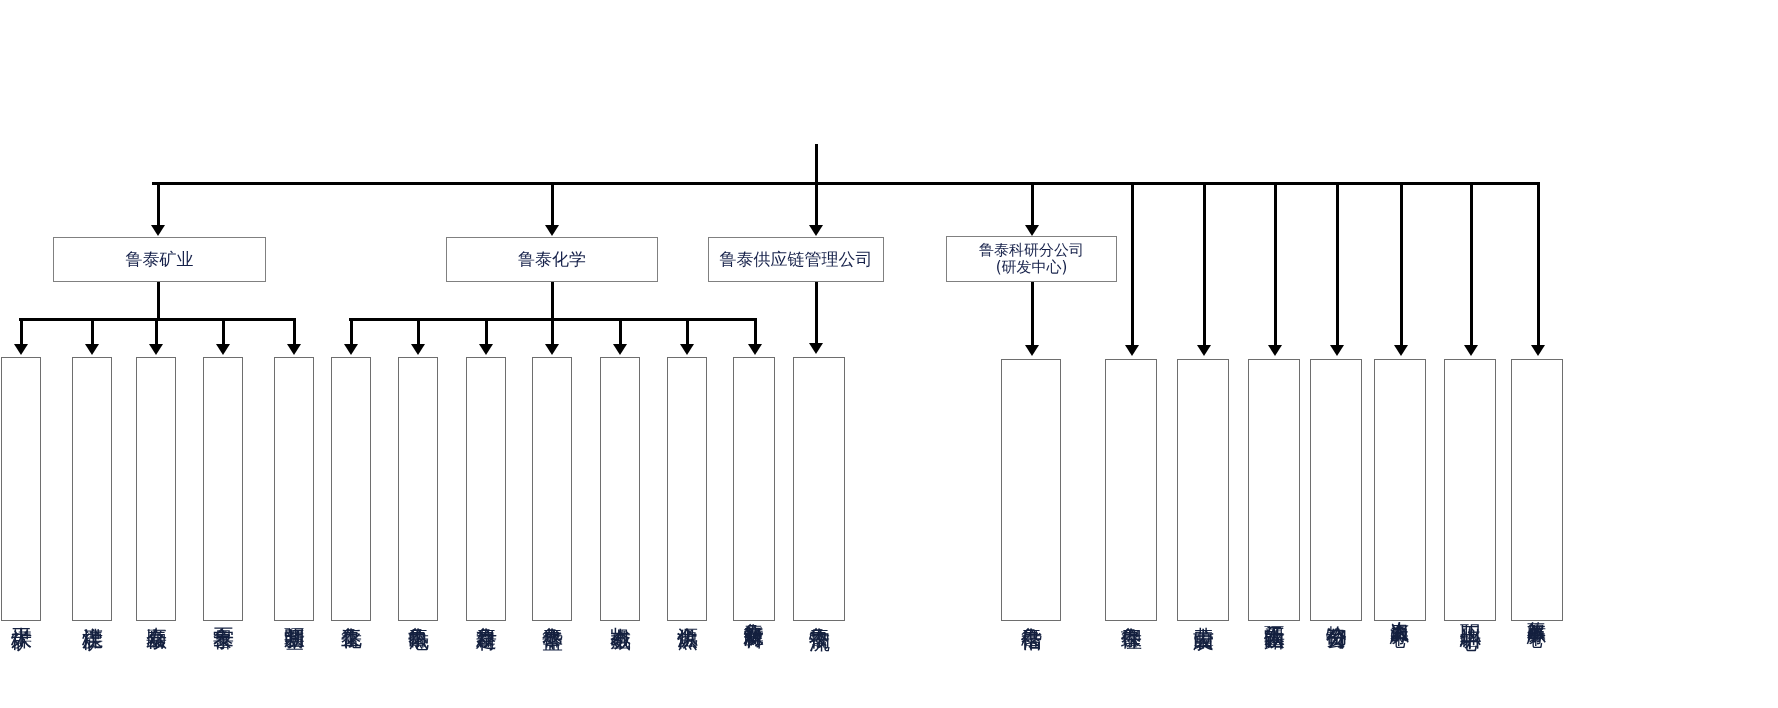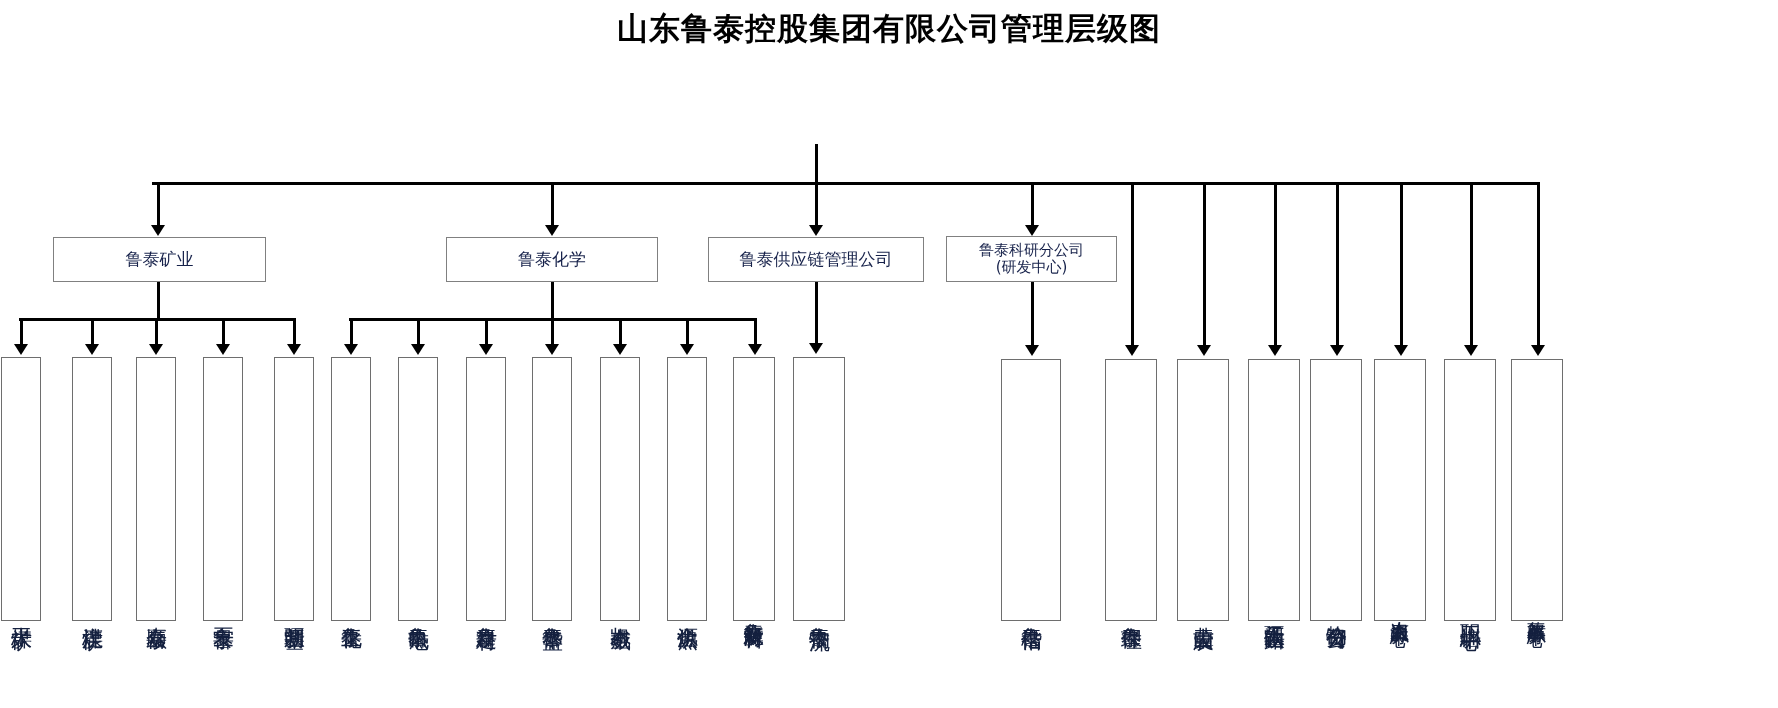--- a/index.html
+++ b/index.html
@@ -51,21 +51,20 @@
     position:absolute;width:0;height:0;
     border-left:7px solid transparent;border-right:7px solid transparent;
     border-top:11px solid #000000;
   }
 </style>
 </head>
 <body>
 
 <div id="chart">
 
-  <div class="title">山东鲁泰控股集团有限公司管理层级图</div>
 
 
   <div class="vline" style="left:815px;top:144px;height:39px;"></div>
 
   <div class="hline" style="left:152px;top:182px;width:1387px;"></div>
 
   <div class="vline" style="left:157px;top:182px;height:45px;"></div>
   <div class="arrow" style="left:151px;top:225px;"></div>
 
   <div class="vline" style="left:551px;top:182px;height:45px;"></div>
@@ -99,21 +98,21 @@
   <div class="arrow" style="left:1531px;top:345px;"></div>
 
   <div class="box" style="left:446px;top:237px;width:212px;height:45px;">
     <span class="lbl">鲁泰化学</span>
   </div>
 
   <div class="box" style="left:53px;top:237px;width:213px;height:45px;">
     <span class="lbl">鲁泰矿业</span>
   </div>
 
-  <div class="box" style="left:708px;top:237px;width:216px;height:45px;">
+  <div class="box" style="left:708px;top:237px;width:176px;height:45px;">
     <span class="lbl">鲁泰供应链管理公司</span>
   </div>
 
   <div class="box" style="left:946px;top:236px;width:171px;height:46px;">
     <span class="lbl" style="font-size:15px;line-height:1.15;">鲁泰科研分公司
 (研发中心)</span>
   </div>
 
   <div class="vline" style="left:157px;top:282px;height:38px;"></div>
   <div class="hline" style="left:19px;top:318px;width:277px;"></div>

